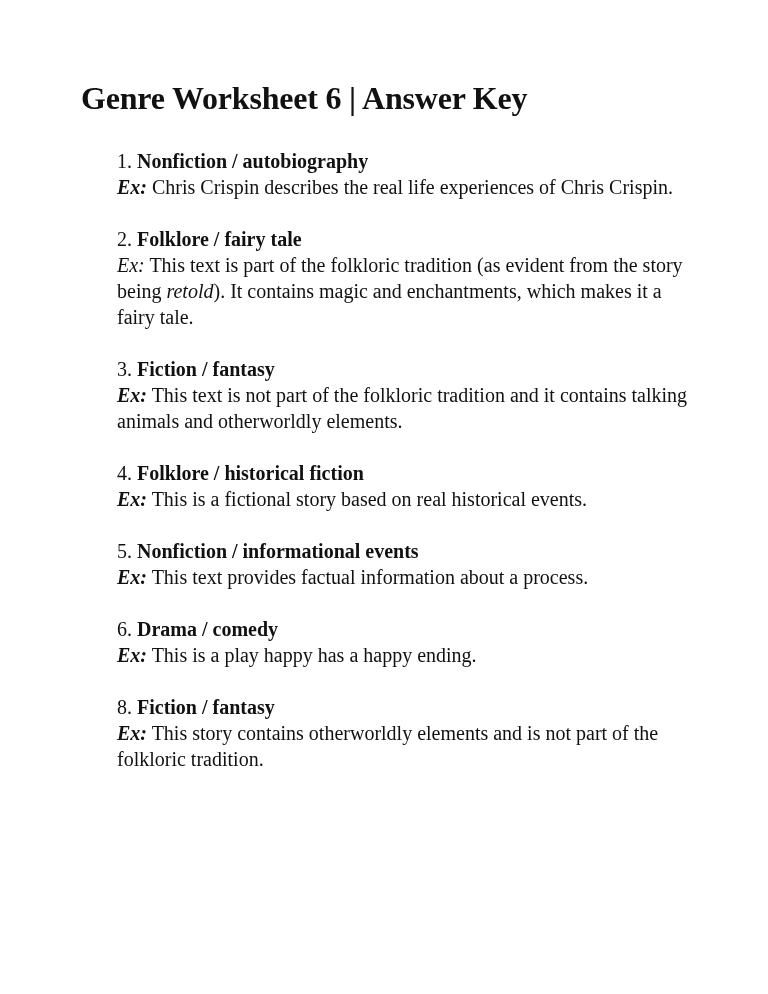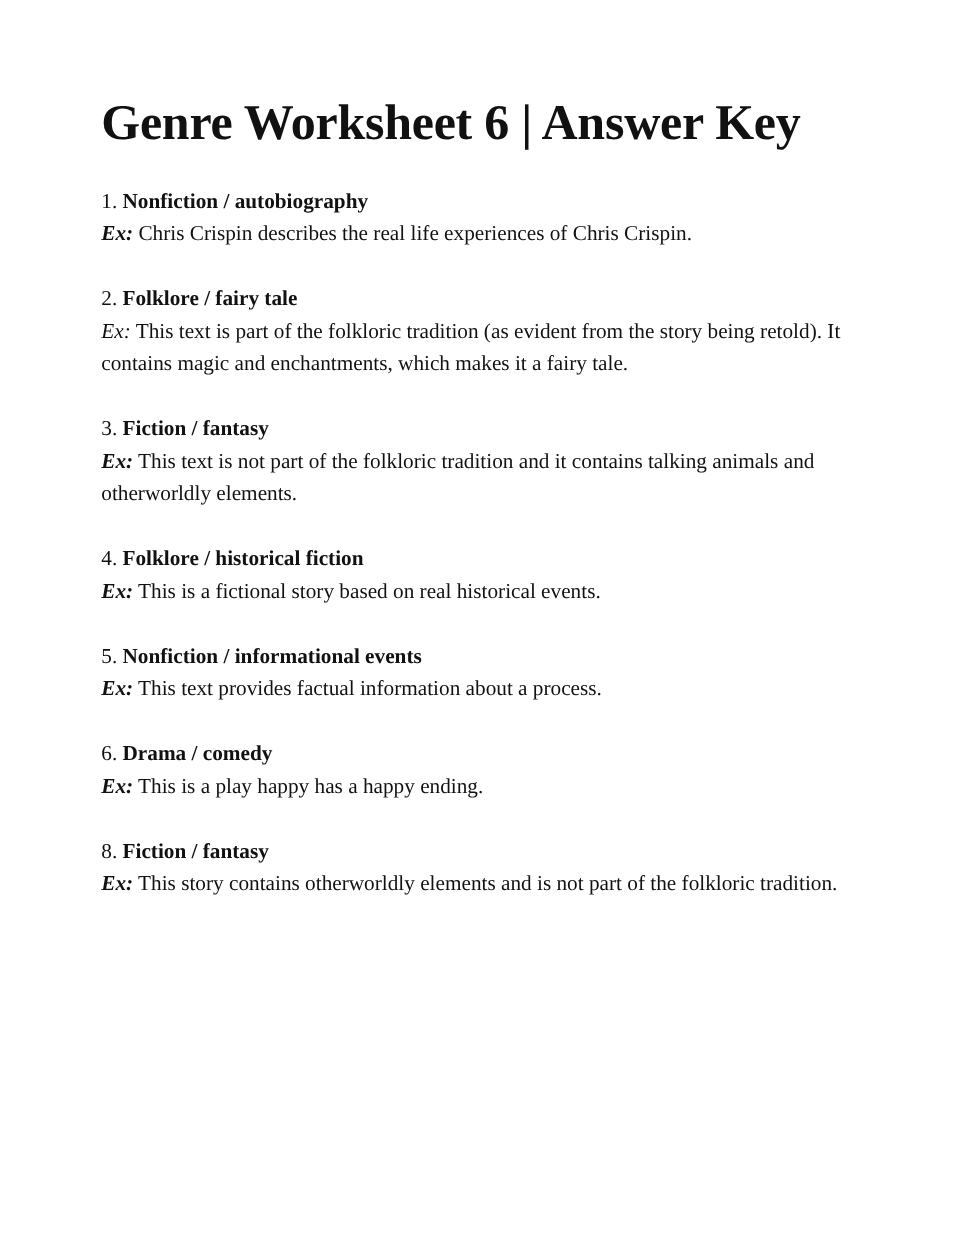--- a/index.html
+++ b/index.html
@@ -16,38 +16,39 @@
       color: #111111;
     }
     .page {
       position: absolute;
       left: 81px;
       top: 78px;
       width: 620px;
     }
     .title {
       font-weight: bold;
-      font-size: 40px;
+      font-size: 32px;
       line-height: 40px;
       margin: 0;
       letter-spacing: -0.2px;
     }
     .items {
       margin-top: 30px;
     }
     .item {
-      font-size: 17px;
+      font-size: 20px;
       line-height: 26px;
       margin-bottom: 26px;
+      margin-left: 36px;
     }
     .item-head .num { font-weight: normal; }
     .item-head .genre { font-weight: bold; }
     .ex-label { font-weight: bold; font-style: italic; }
     .ex-label.plain { font-weight: normal; }
-    .item .it { }
+    .item .it { font-style: italic; }
   </style>
 </head>
 <body>
 
 <div class="page">
   <h1 class="title">Genre Worksheet 6 | Answer Key</h1>
 
   <div class="items">
 
     <div class="item">

